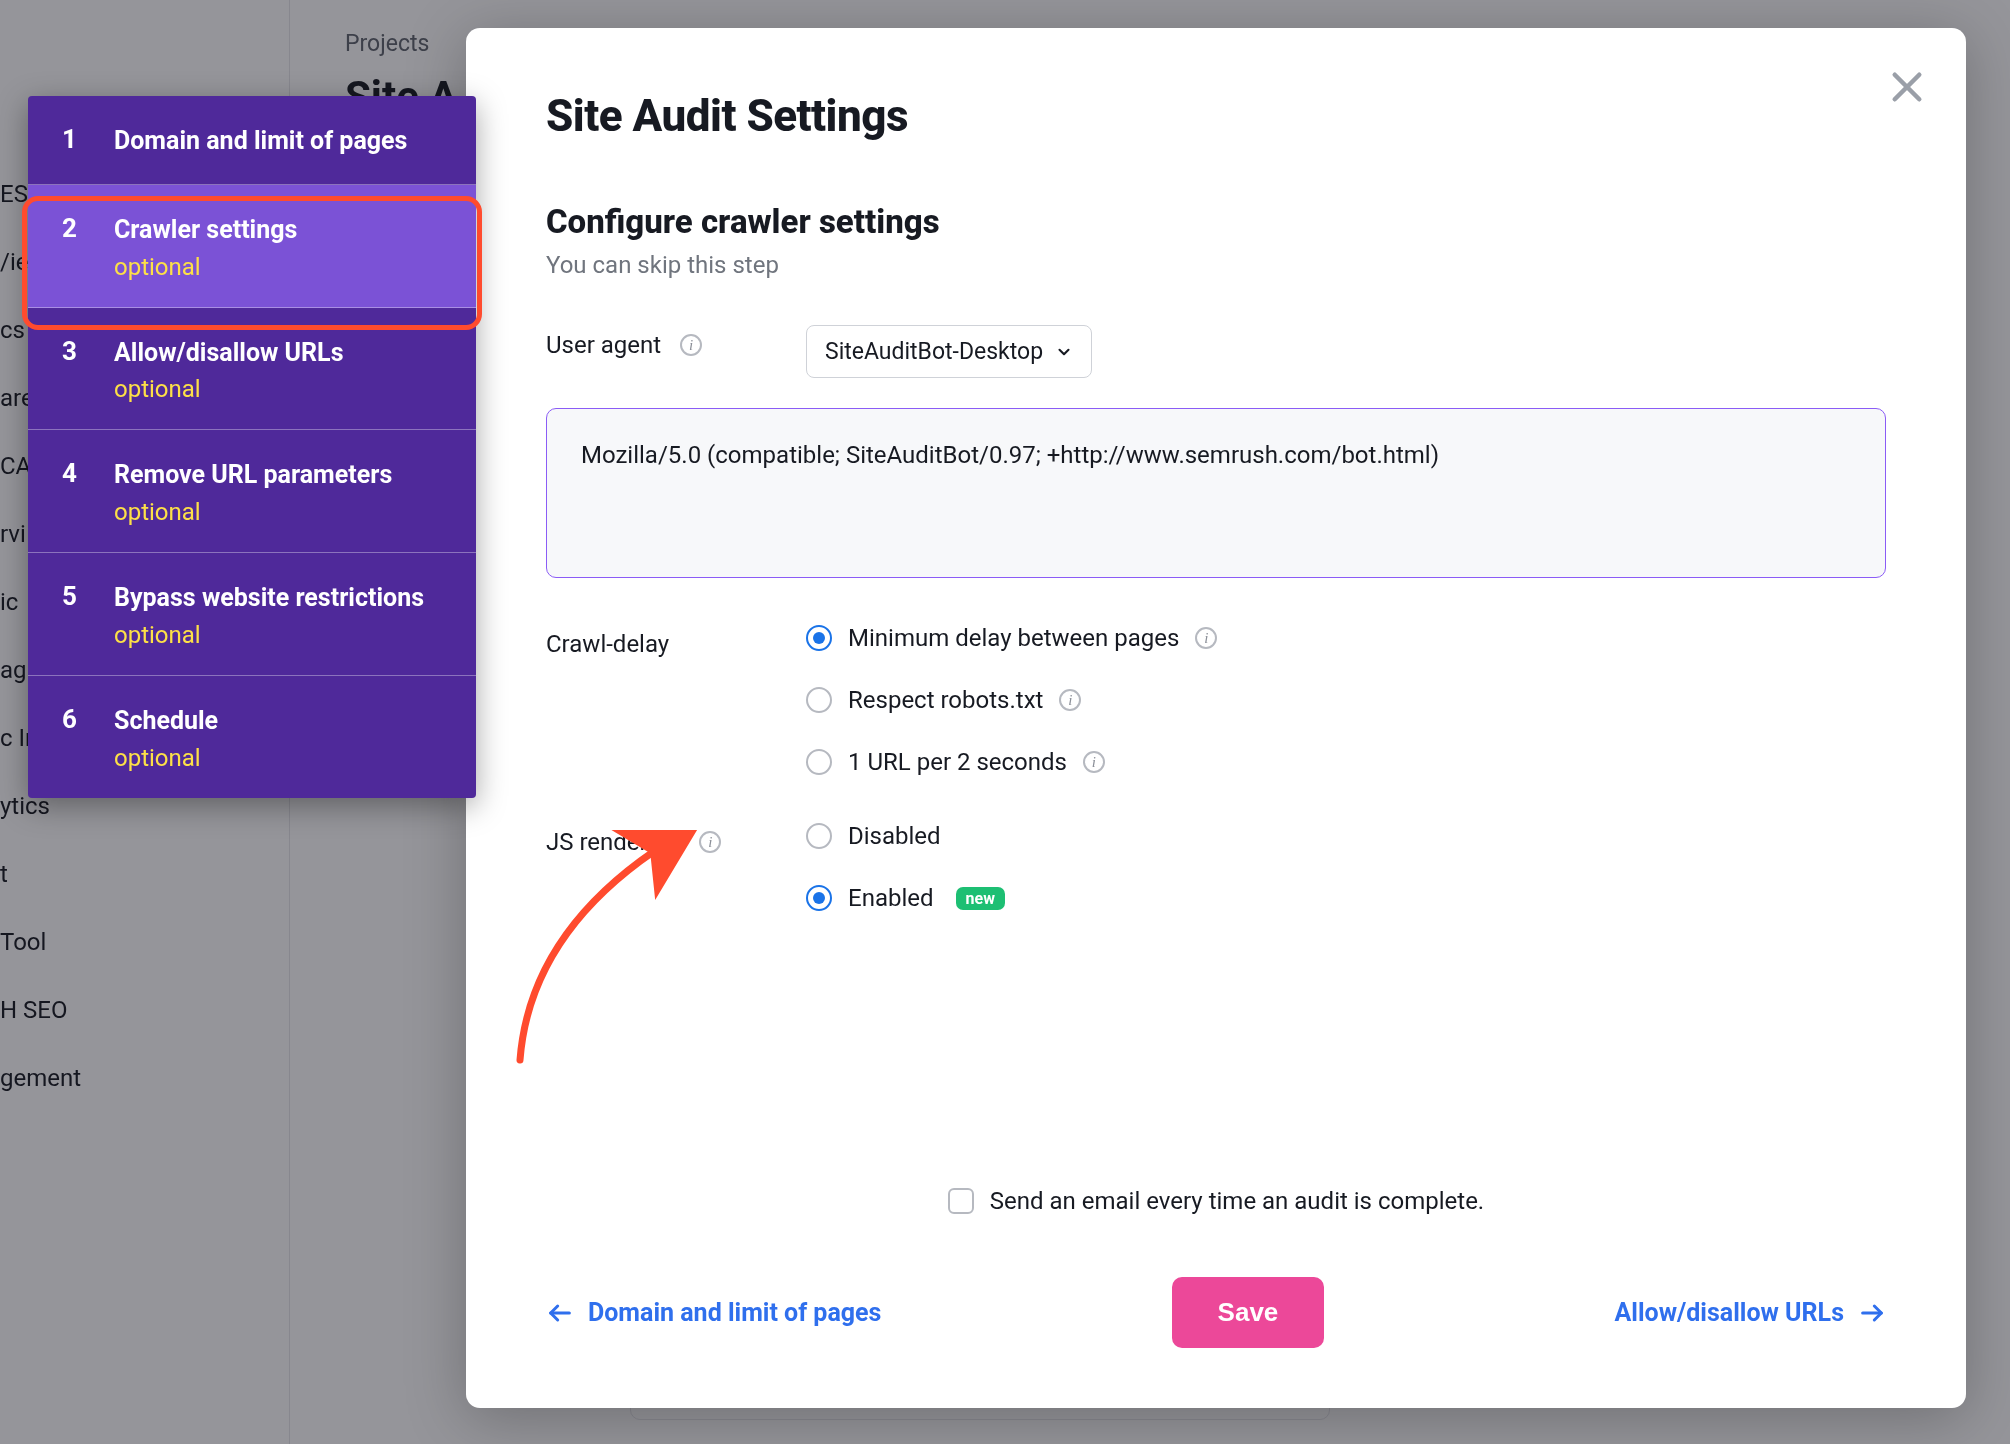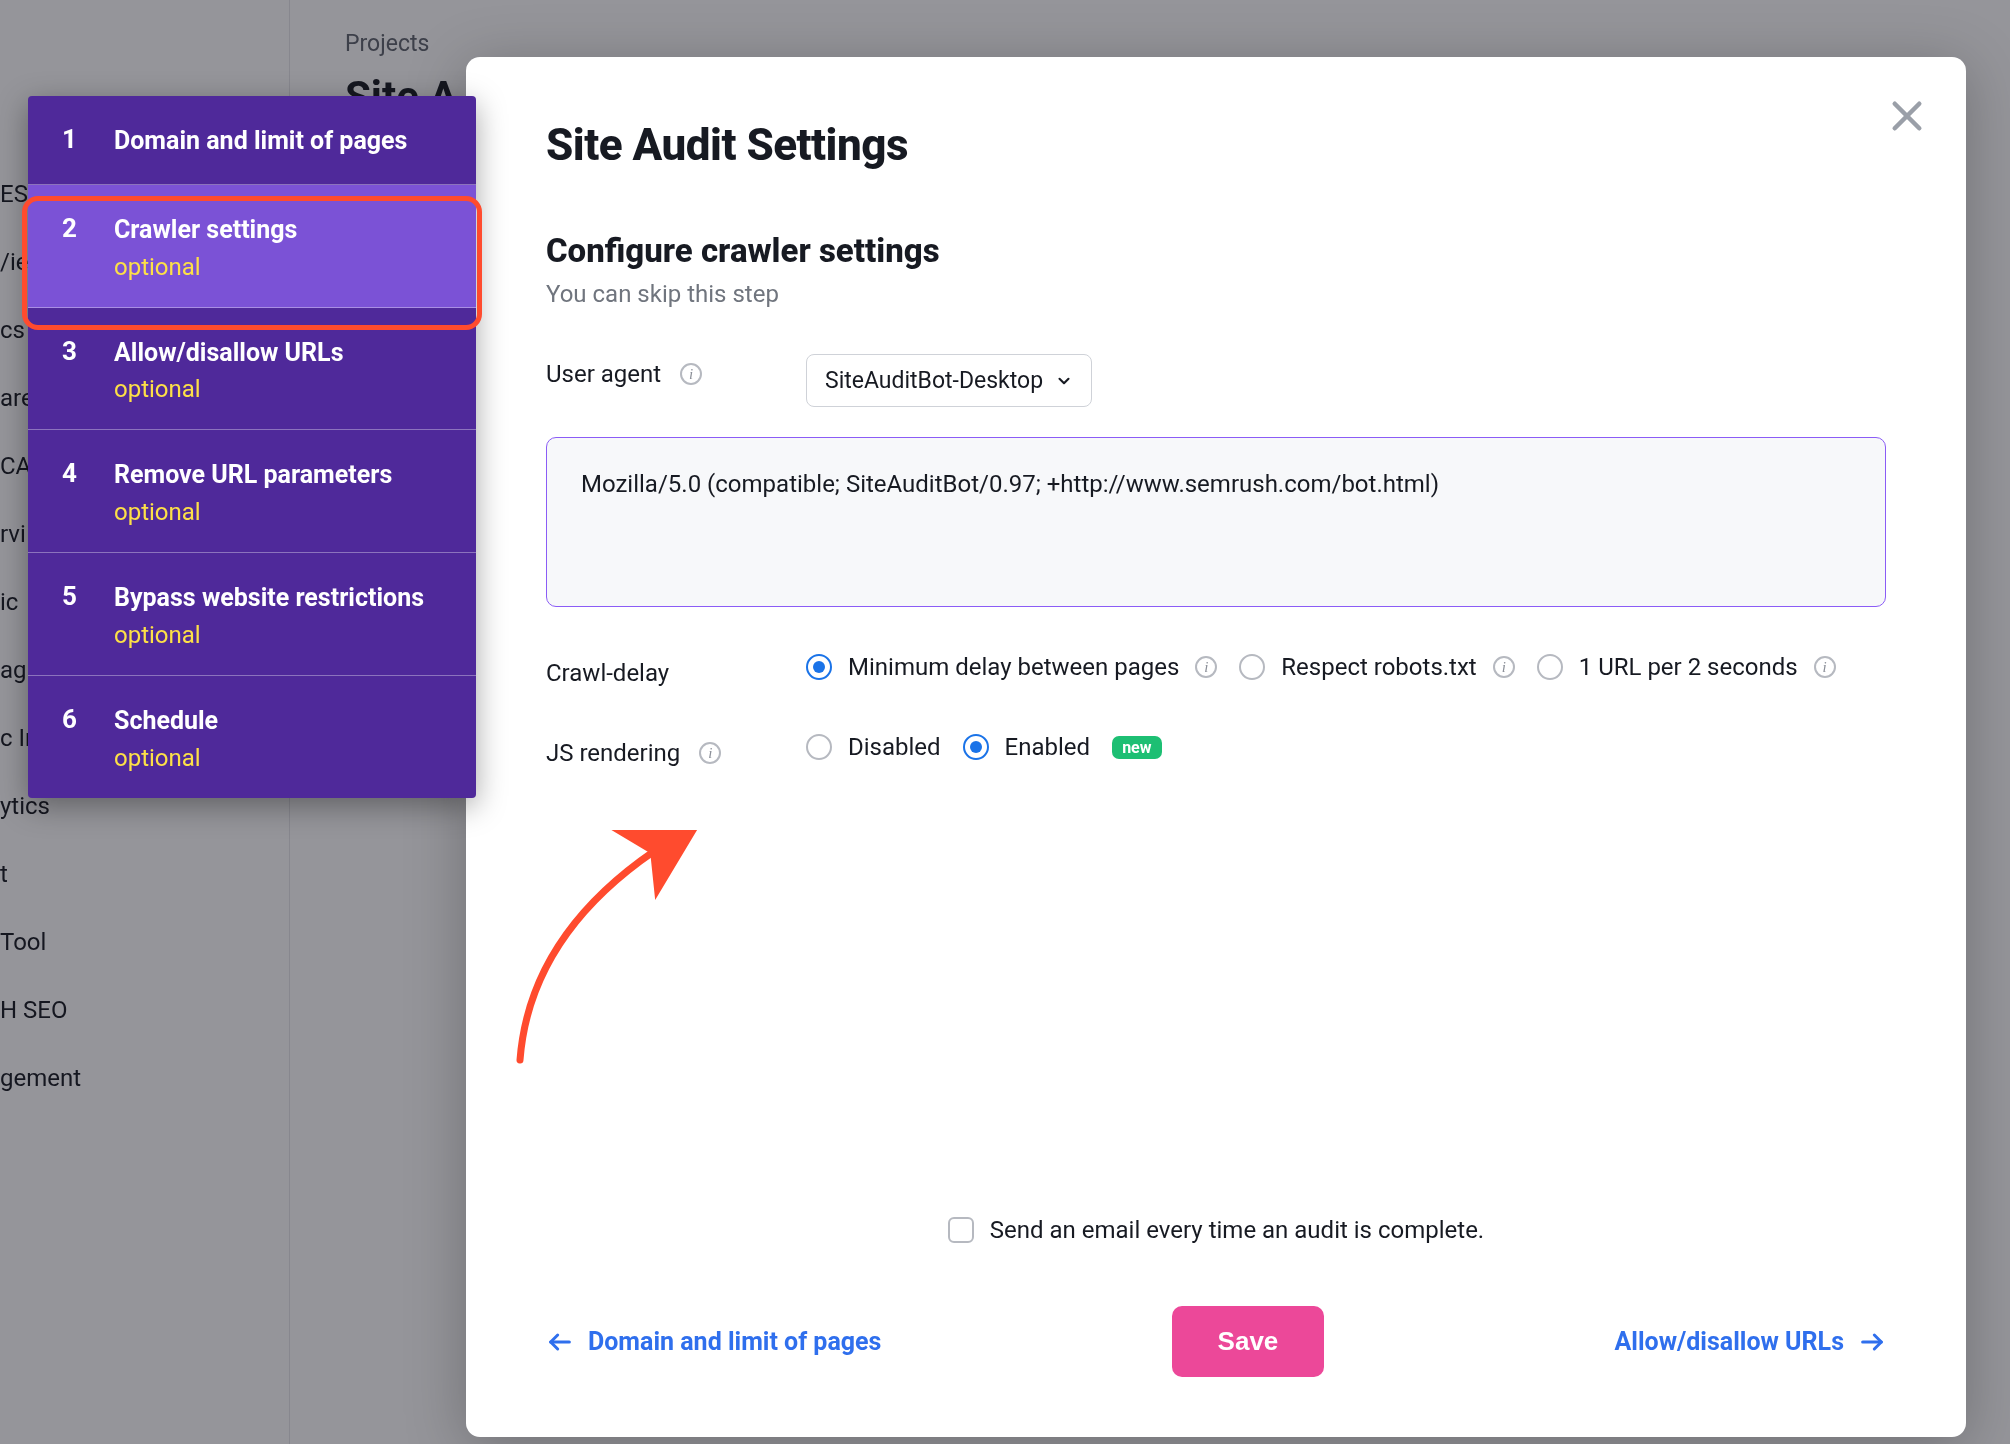--- a/index.html
+++ b/index.html
@@ -73,21 +73,20 @@
 
   
   .modal {
     position: absolute;
     left: 466px; top: 28px;
     width: 1500px; height: 1380px;
     background: #fff;
     border-radius: 14px;
     box-shadow: 0 10px 60px rgba(0,0,0,0.25);
     padding: 62px 80px 50px 80px;
-    margin-top: 29px;
   }
   .close-x {
     position:absolute; top:38px; right:38px;
     width:42px; height:42px; cursor:pointer;
     color:#9a9fa8;
   }
   .close-x svg { width:100%; height:100%; }
   .modal h1 {
     font-size: 44px; font-weight: 800; color:#171a22;
     letter-spacing: -0.5px;
@@ -134,21 +133,21 @@
   .ua-box {
     margin-top: 30px;
     width:100%;
     border:1px solid #8b5cf6; border-radius:10px;
     background:#f7f8fa;
     padding: 32px 34px;
     font-size: 24px; color:#171a22;
     min-height: 170px;
   }
 
-  .radio-list { display:flex; flex-direction:row; gap: 22px; text-align: center; }
+  .radio-list { display:flex; flex-direction:column; gap: 34px; text-align: center; }
   .radio-item { display:flex; align-items:center; gap: 16px; font-size:24px; cursor:pointer;}
   .radio { width:26px; height:26px; border-radius:50%; border:2px solid #b6b9c0; display:inline-flex; align-items:center; justify-content:center; background:#fff;}
   .radio.checked { border-color:#1a73e8; }
   .radio.checked::after { content:""; width:12px; height:12px; border-radius:50%; background:#1a73e8; }
 
   .badge-new {
     display:inline-flex; align-items:center;
     background:#1dbf73; color:#fff;
     font-size:16px; font-weight:700;
     padding:2px 10px; border-radius:7px;

